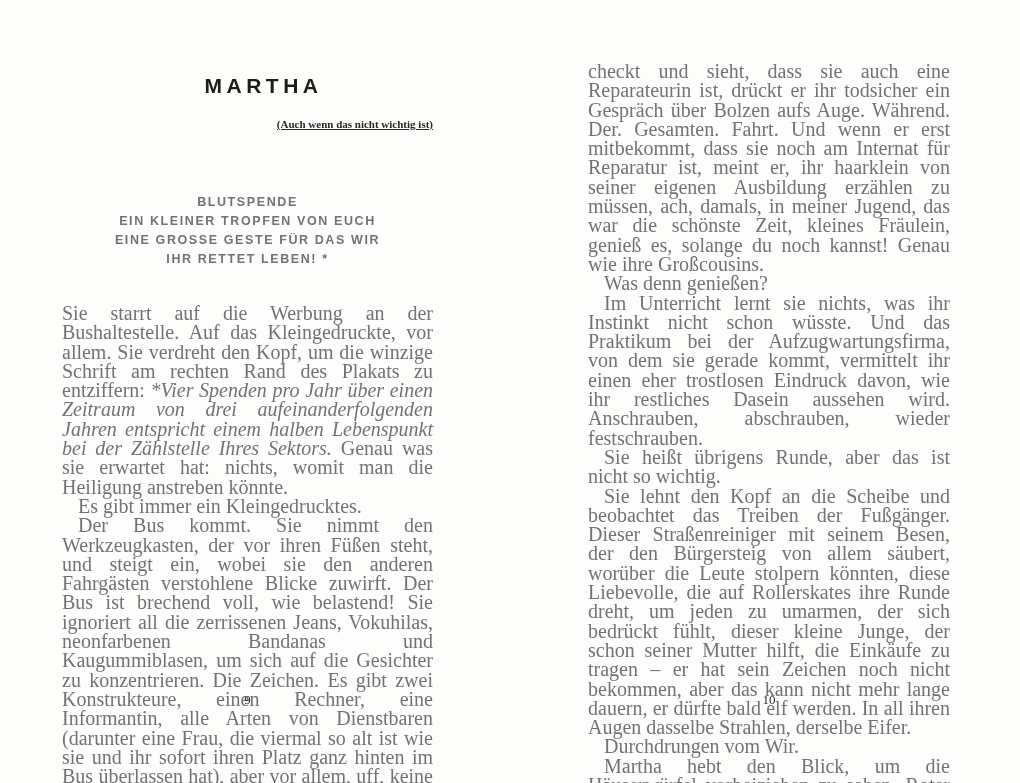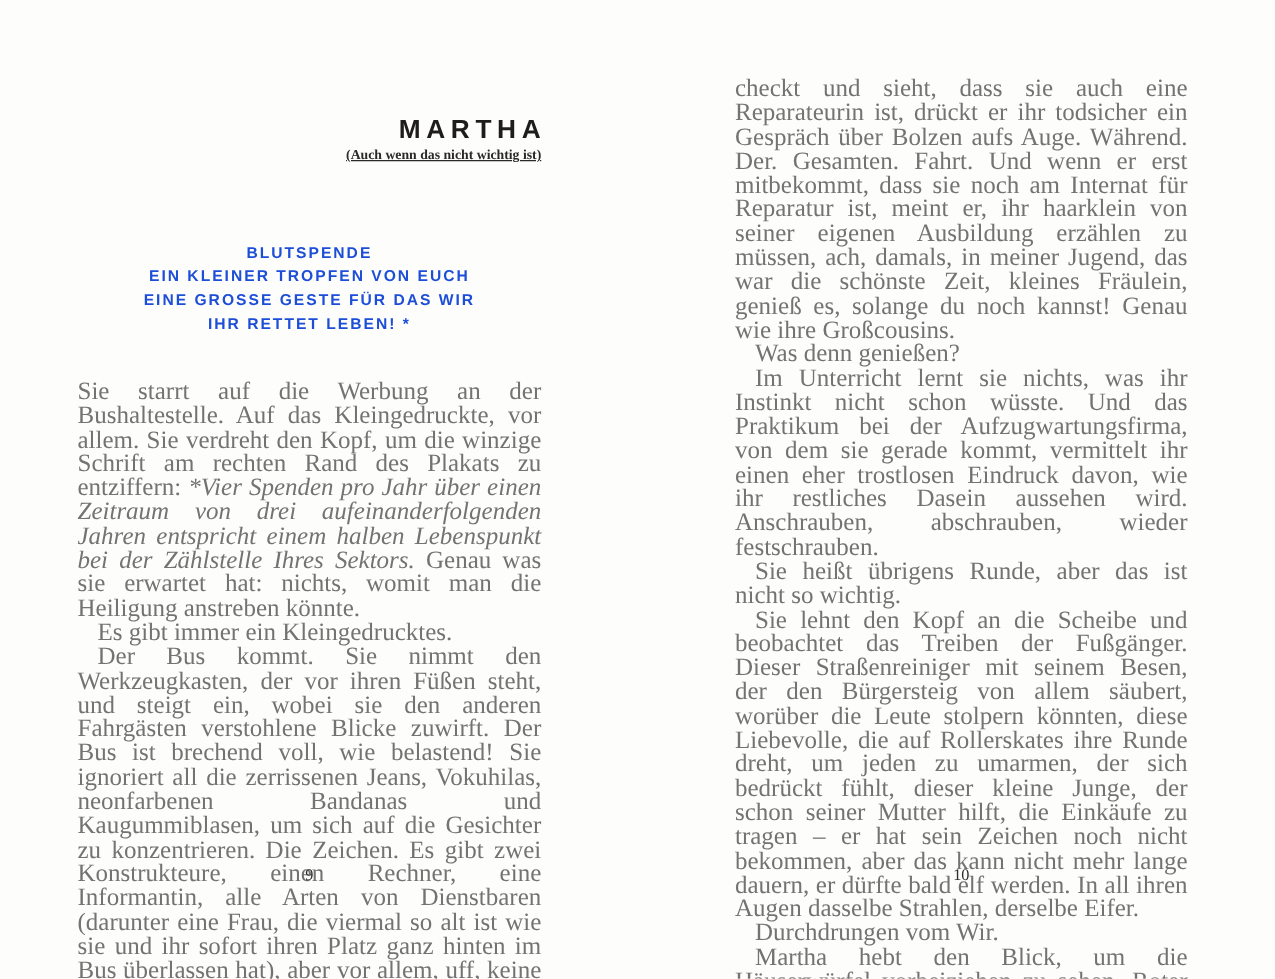--- a/index.html
+++ b/index.html
@@ -19,30 +19,29 @@
     position: absolute;
     top: 0;
     height: 783px;
   }
   .page-left  { left: 62px;  width: 371px; }
   .page-right { left: 588px; width: 362px; }
 
   .chapter-title {
     position: absolute;
     top: 74px;
-    left: 4px;
+    left: 16px;
     width: 100%;
-    text-align: right;
+    text-align: center;
     font-family: "Liberation Sans", sans-serif;
     font-size: 21px;
     font-weight: 600;
     letter-spacing: 4.5px;
     color: #1e1d1b;
     white-space: nowrap;
-    margin-top: 18px;
   }
   .chapter-subtitle {
     position: absolute;
     top: 118px;
     left: 0;
     width: 100%;
     text-align: right;
     font-family: "Liberation Serif", serif;
     font-size: 11px;
     font-weight: 600;
@@ -53,21 +52,21 @@
     position: absolute;
     top: 193px;
     left: 0;
     width: 100%;
     text-align: center;
     font-family: "Liberation Sans", sans-serif;
     font-size: 12.5px;
     font-weight: 600;
     letter-spacing: 1.6px;
     line-height: 19px;
-    color: #1d4ed8;
+    color: #737373;
   }
   .body-text {
     position: absolute;
     left: 0;
     width: 100%;
   }
   .page-left  .body-text { top: 304px; }
   .page-right .body-text { top: 62px; }
 
   .para {

